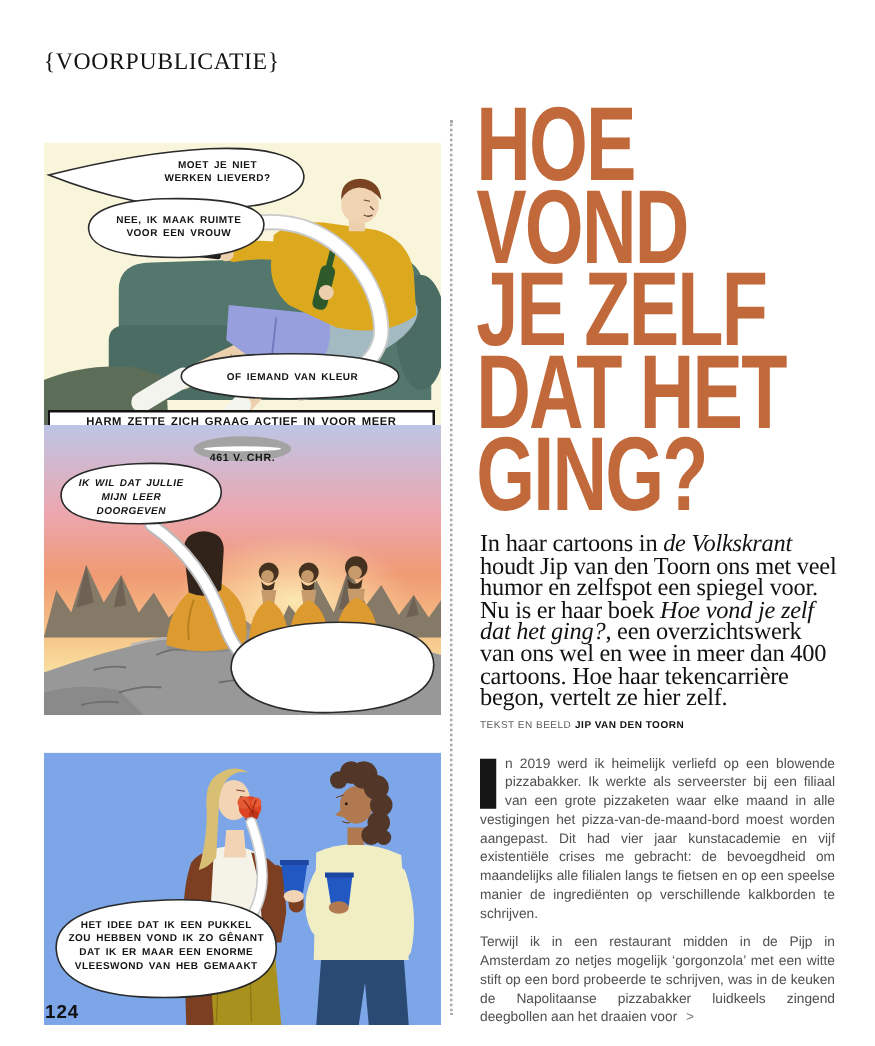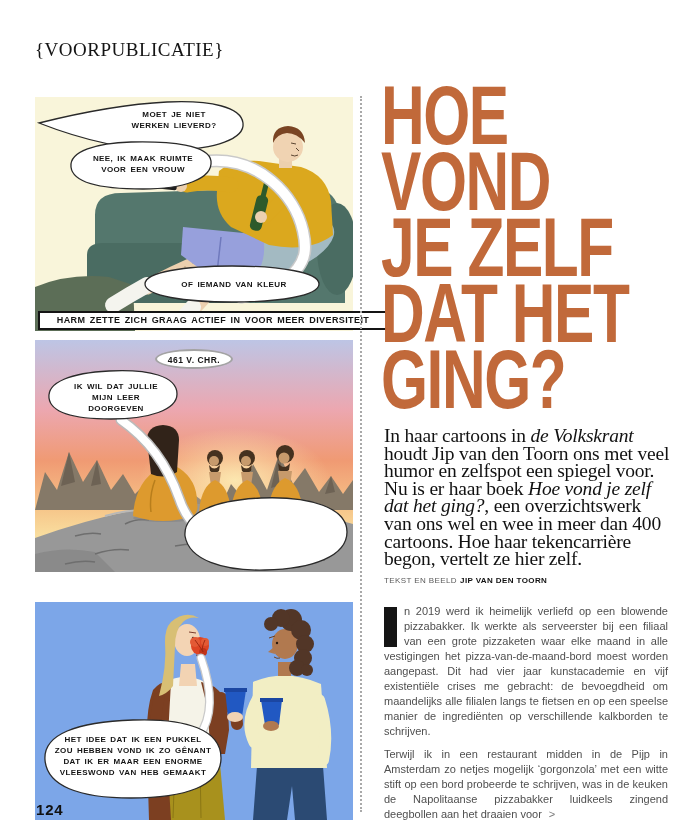--- a/index.html
+++ b/index.html
@@ -11,39 +11,39 @@
   .page { position:absolute; inset:0; }
 
   .kicker {
     position:absolute; left:35px; top:39px;
     font-family:"Liberation Serif", serif; font-size:19px;
     letter-spacing:0.5px; color:#141414;
   }
 
   
   .cartoon { position:absolute; left:35px; width:318px; overflow:hidden; }
-  .c1 { top:97px;  height:234px;padding-left:40px; }
+  .c1 { top:114px;  height:234px; }
   .c2 { top:340px; height:232px; }
   .c3 { top:602px; height:218px; }
   .cartoon svg { position:absolute; left:0; top:0; display:block; }
 
   .bubble-text {
     position:absolute; font-weight:bold; font-size:8px; line-height:11px;
     letter-spacing:0.4px; word-spacing:1.5px; text-align:center;
     color:#141414; white-space:pre-line;
   }
   .caption-bar {
     position:absolute; left:3px; right:5px; top:214px;
     border:2px solid #141414; background:#ffffff;
     font-weight:bold; font-size:9px; line-height:13px; padding:1px 2px;
     text-align:center; letter-spacing:0.4px; word-spacing:1.5px; color:#141414;
   }
   .badge {
     position:absolute; left:120px; top:9px; width:78px; height:20px;
-    background:#fff; border:2px solid #a3a3a3; border-radius:50%;
+    background:#fff; border:8px solid #a3a3a3; border-radius:50%;
     font-weight:bold; font-size:8.5px; line-height:19px; text-align:center;
     letter-spacing:0.5px; color:#141414; box-sizing:border-box;
   }
 
   .divider {
     position:absolute; left:360px; top:96px; height:716px; width:0;
     border-left:2px dotted var(--divider-gray,#a9a9a9);
   }
 
   
@@ -218,21 +218,21 @@
         </g>
       </g>
       <g>
         <path d="M86,80 C112,98 132,124 144,158 C152,182 166,194 184,198" stroke="#bbbbbb" stroke-width="11" fill="none" stroke-linecap="round"></path>
         <path d="M86,80 C112,98 132,124 144,158 C152,182 166,194 184,198" stroke="#ffffff" stroke-width="8" fill="none" stroke-linecap="round"></path>
       </g>
       <path d="M14,58 C12,42 36,33 74,31 C114,29 142,36 142,54 C142,70 114,79 76,79 C42,79 16,74 14,58 Z" fill="#fff" stroke="#2a2a2a" stroke-width="1.3"></path>
       <path d="M150,196 C148,172 182,160 226,158 C276,156 312,168 312,192 C312,216 278,229 230,230 C188,231 154,220 150,196 Z" fill="#fff" stroke="#2a2a2a" stroke-width="1.3"></path>
     </svg>
     <div class="badge">461 V. CHR.</div>
-    <div class="bubble-text" style="left:28px; top:41px; width:106px;">IK WIL DAT JULLIE
+    <div class="bubble-text" style="left:17px; top:41px; width:106px;font-style:italic;">IK WIL DAT JULLIE
 MIJN LEER DOORGEVEN</div>
   </div>
 
   <div class="cartoon c3">
     <svg width="318" height="218" viewBox="0 0 318 218">
       <rect width="318" height="218" style="fill:var(--cartoon3-bg,#7ca6e8)"></rect>
       <g>
         <path d="M120,152 L184,150 L190,218 L116,218 Z" fill="#a8911d"></path>
         <path d="M138,160 q2,28 0,56 M164,158 q2,30 2,58" stroke="#8a7614" stroke-width="1" fill="none"></path>
         <path d="M130,80 Q150,70 170,80 L176,152 L124,152 Z" fill="#f5f3e8"></path>

